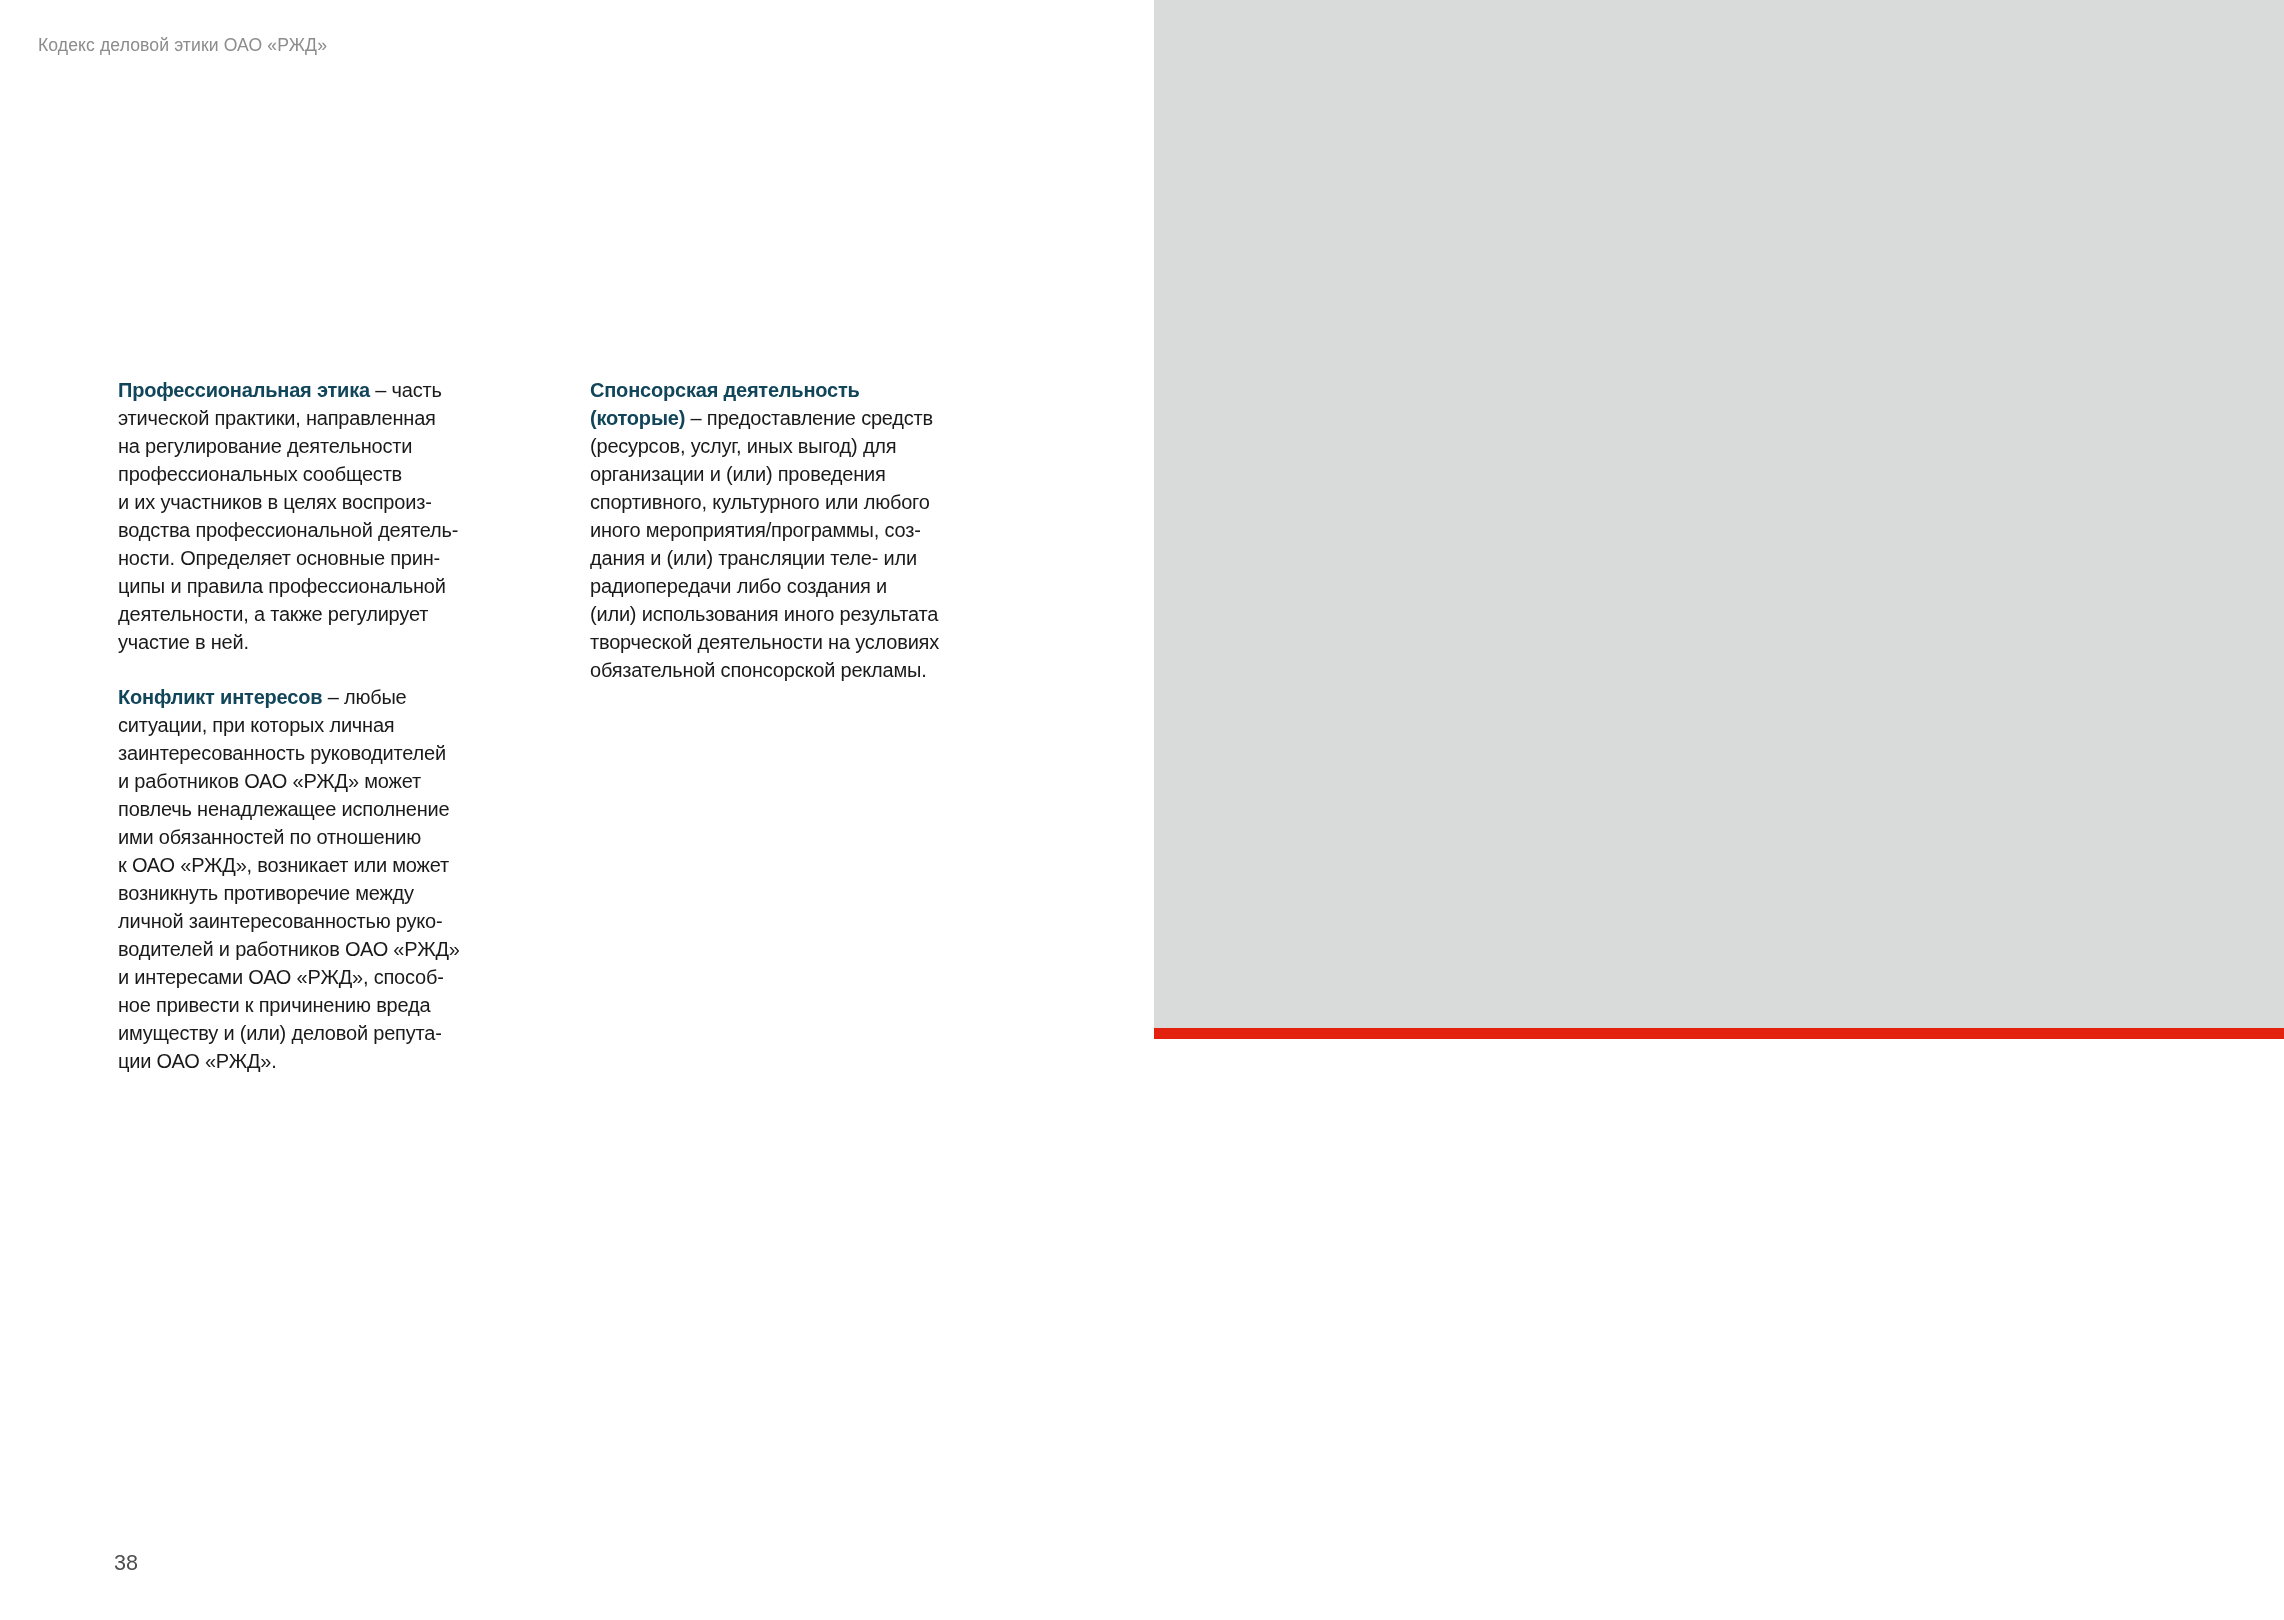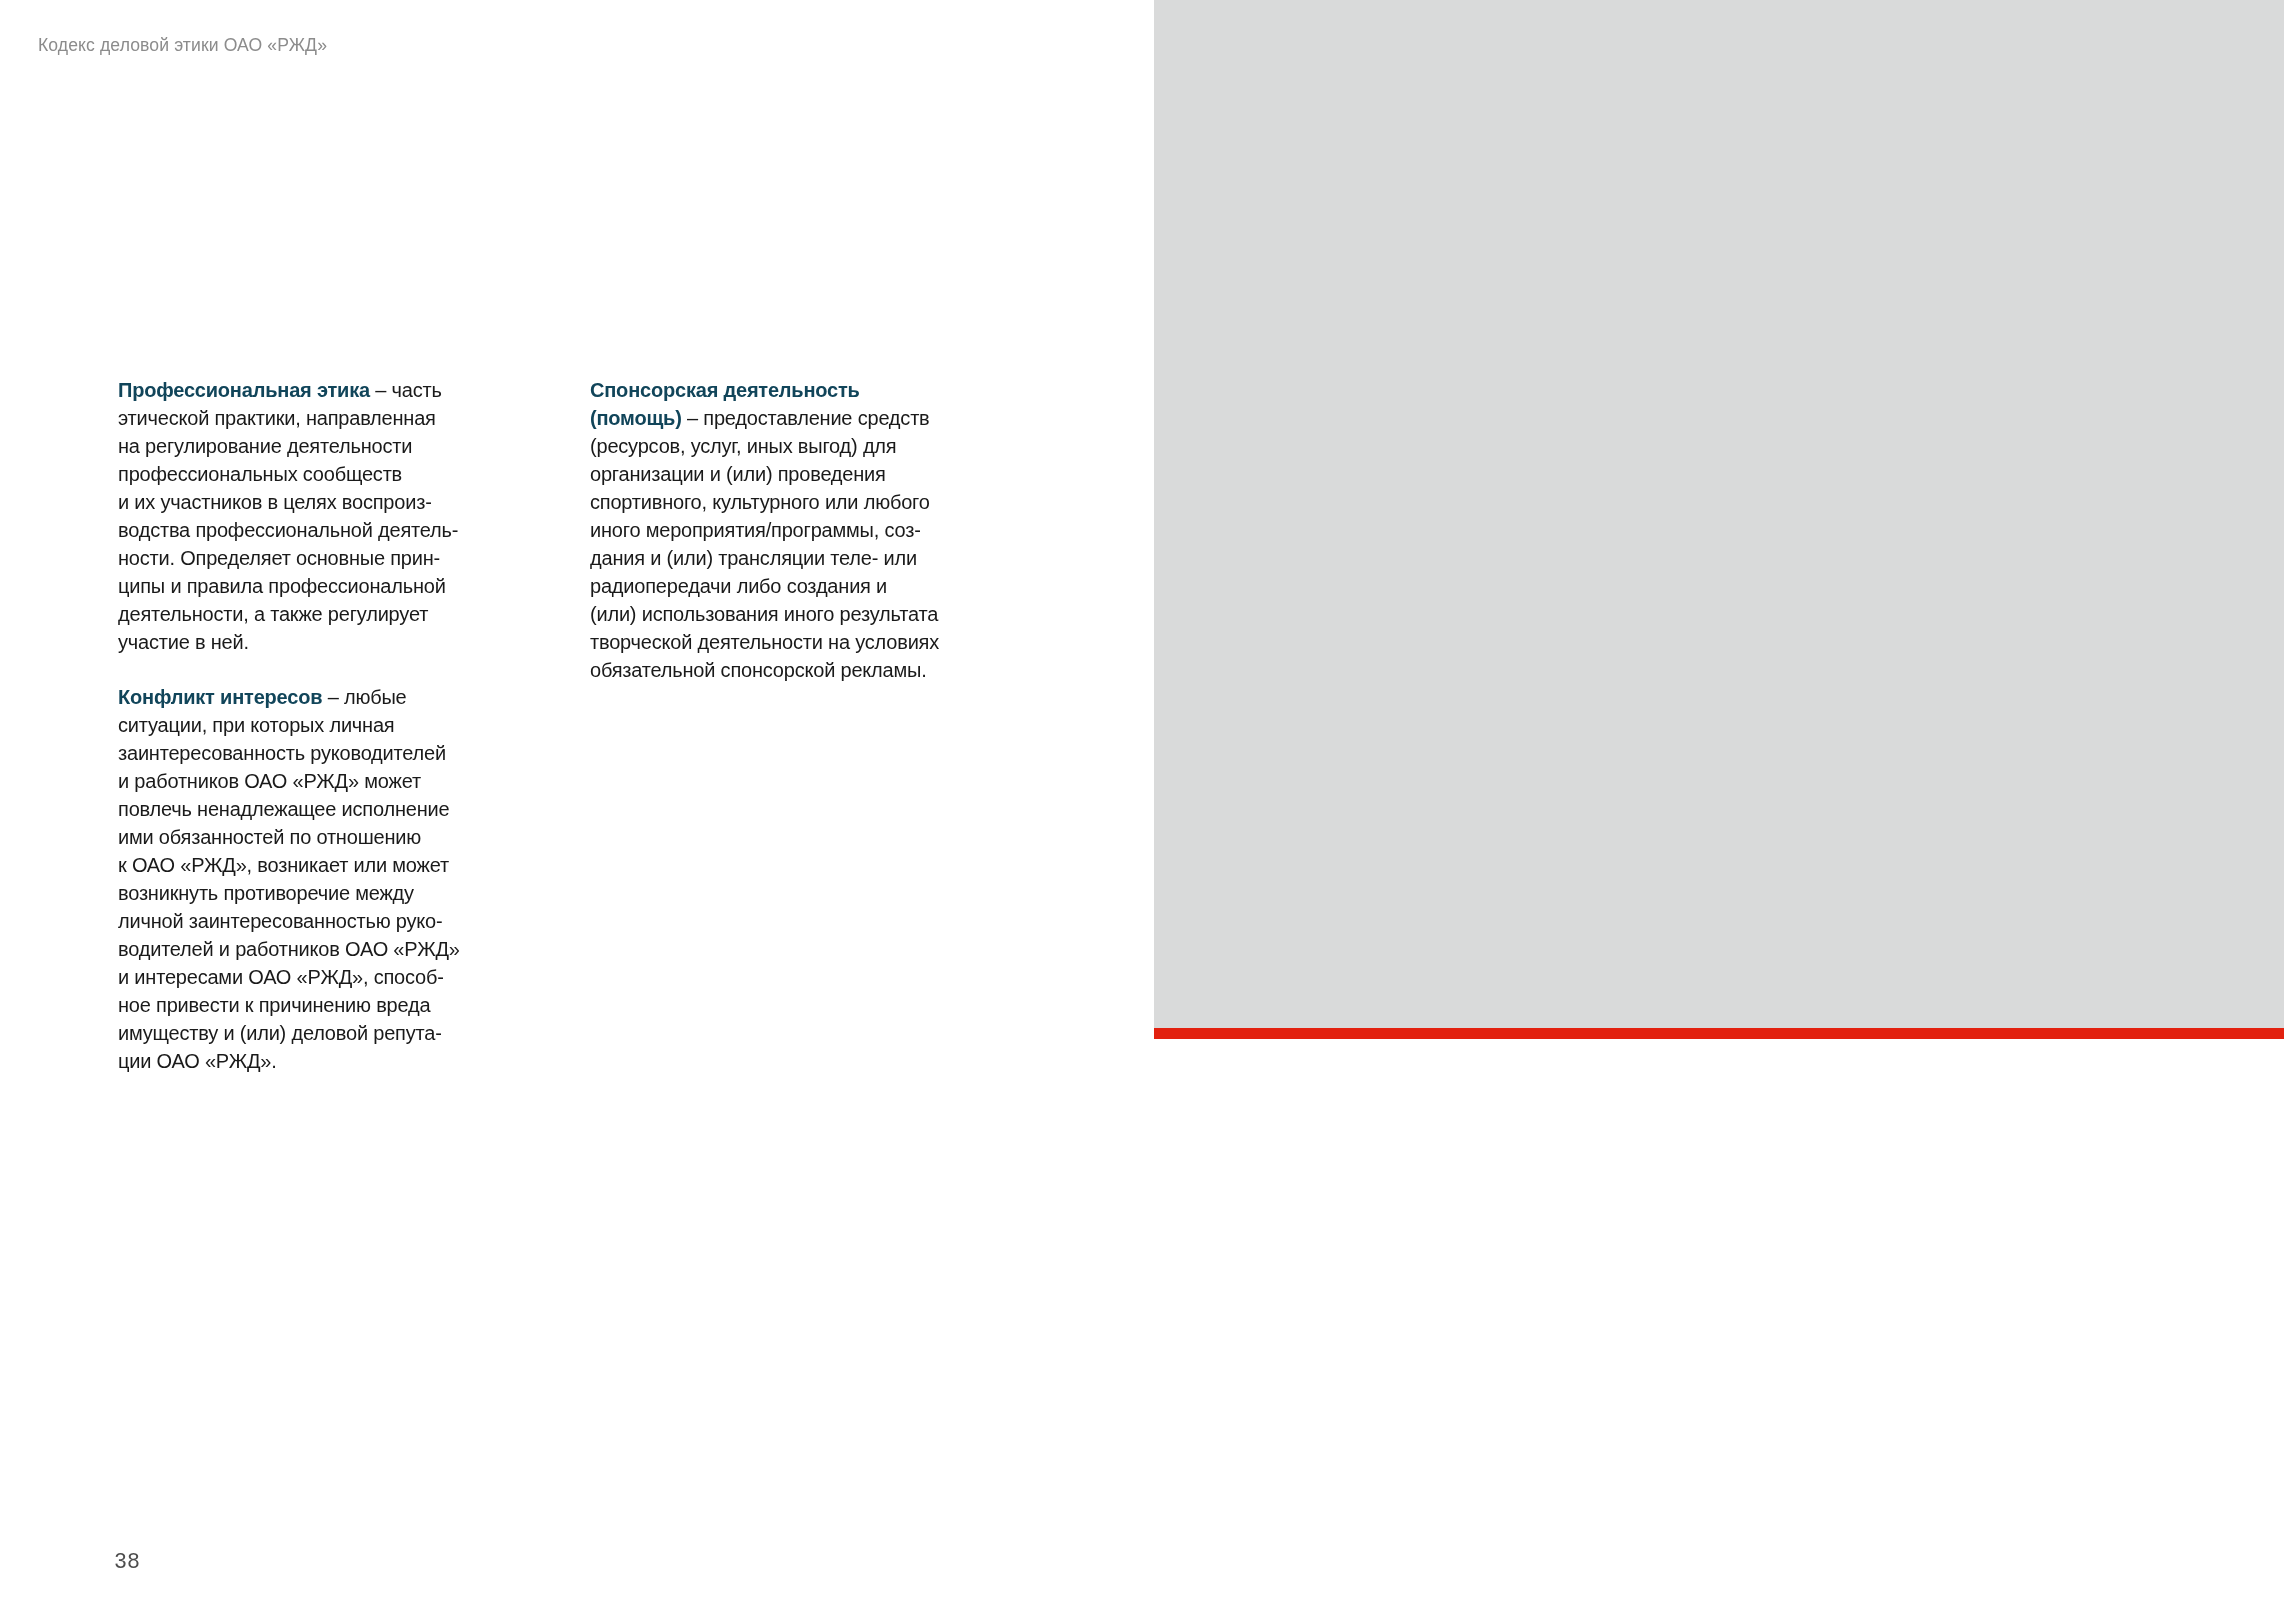--- a/index.html
+++ b/index.html
@@ -54,21 +54,20 @@
     font-weight:700;
     color:var(--color-term,#11455a);
   }
   .page-number{
     position:absolute;
     left:114px;
     top:1550px;
     font-size:21.6px;
     line-height:25px;
     color:var(--color-page-number,#4e4e4e);
-    font-family:Liberation Mono, monospace;
   }
 </style>
 </head>
 <body>
 
 <div class="page">
 
   <div class="running-header">Кодекс деловой этики ОАО «РЖД»</div>
 
   <div class="photo-placeholder"></div>
@@ -96,21 +95,21 @@
 личной заинтересованностью руко-
 водителей и работников ОАО «РЖД»
 и интересами ОАО «РЖД», способ-
 ное привести к причинению вреда
 имуществу и (или) деловой репута-
 ции ОАО «РЖД».</span></p>
   </div>
 
   <div class="col col-right">
     <p class="def"><span class="term">Спонсорская деятельность
-(помощь)</span><span class="rest"> – предоставление средств
+(которые)</span><span class="rest"> – предоставление средств
 (ресурсов, услуг, иных выгод) для
 организации и (или) проведения
 спортивного, культурного или любого
 иного мероприятия/программы, соз-
 дания и (или) трансляции теле- или
 радиопередачи либо создания и
 (или) использования иного результата
 творческой деятельности на условиях
 обязательной спонсорской рекламы.</span></p>
   </div>

